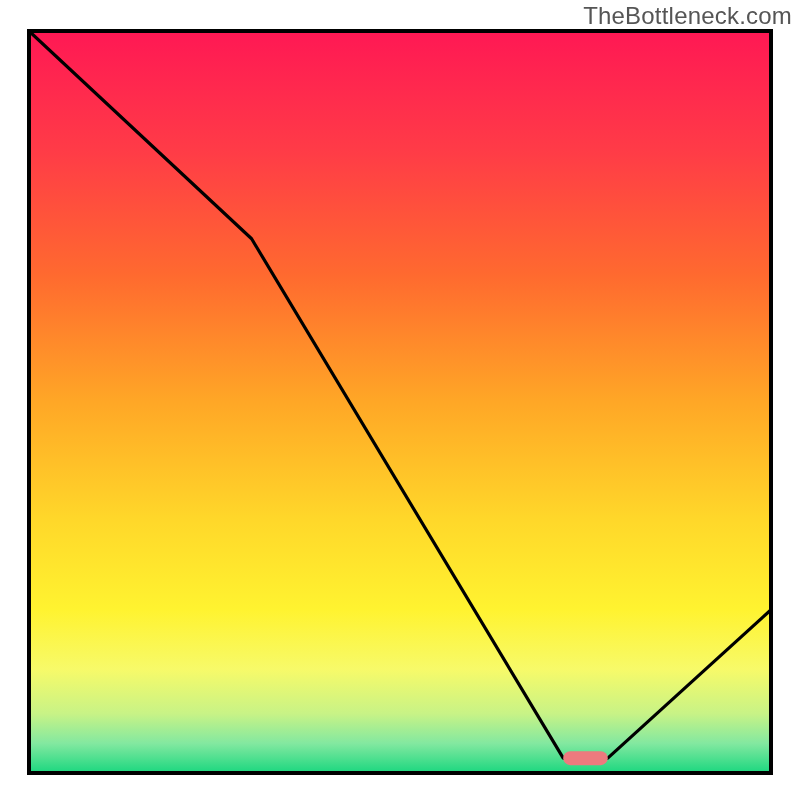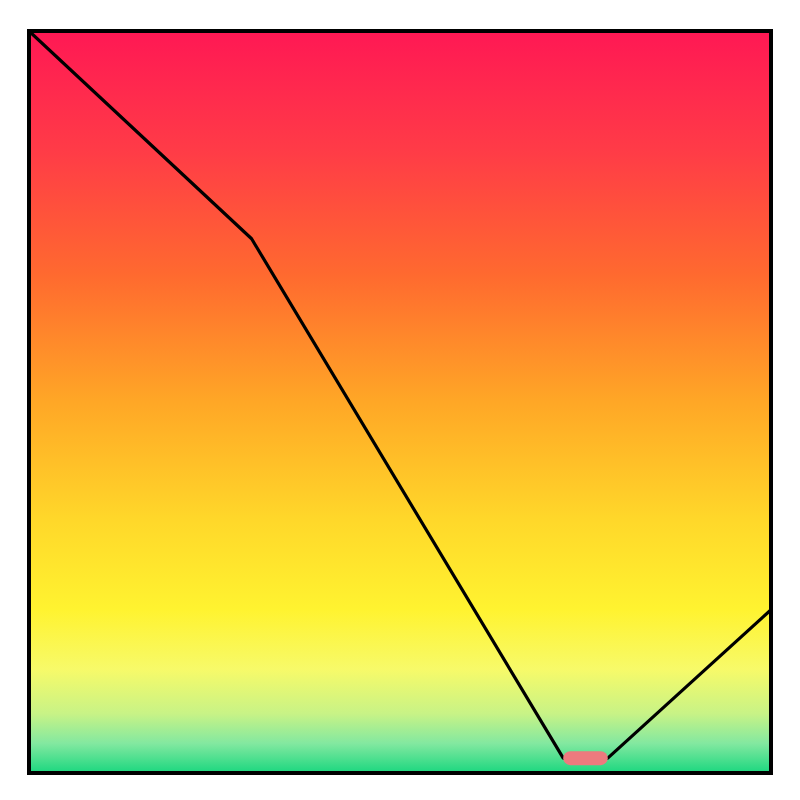--- a/index.html
+++ b/index.html
@@ -56,13 +56,14 @@
 
   <g id="plot-area" clip-path="url(#plot-clip)">
     <rect id="bg-rect" fill="url(#bg-grad)" x="29" y="31" width="742" height="742"></rect>
     <path id="curve" fill="none" stroke-width="3.2" stroke-linecap="round" stroke-linejoin="round" d="M 29 31 Q 140.3 134.88 251.6 238.76000000000002 Q 407.42 498.46 563.24 758.16 Q 585.5 758.16 607.76 758.16 Q 689.38 683.96 771 609.76" stroke="#000000"></path>
     <rect id="marker" rx="7" ry="7" height="14" x="563.24" y="751.16" width="44.51999999999998" fill="#ed7a7e"></rect>
   </g>
 
   <rect id="frame" fill="none" stroke-width="4" x="29" y="31" width="742" height="742" stroke="#000000"></rect>
 </svg>
 
+<div class="watermark">TheBottleneck.com</div>
 </div>
 
 </body></html>

